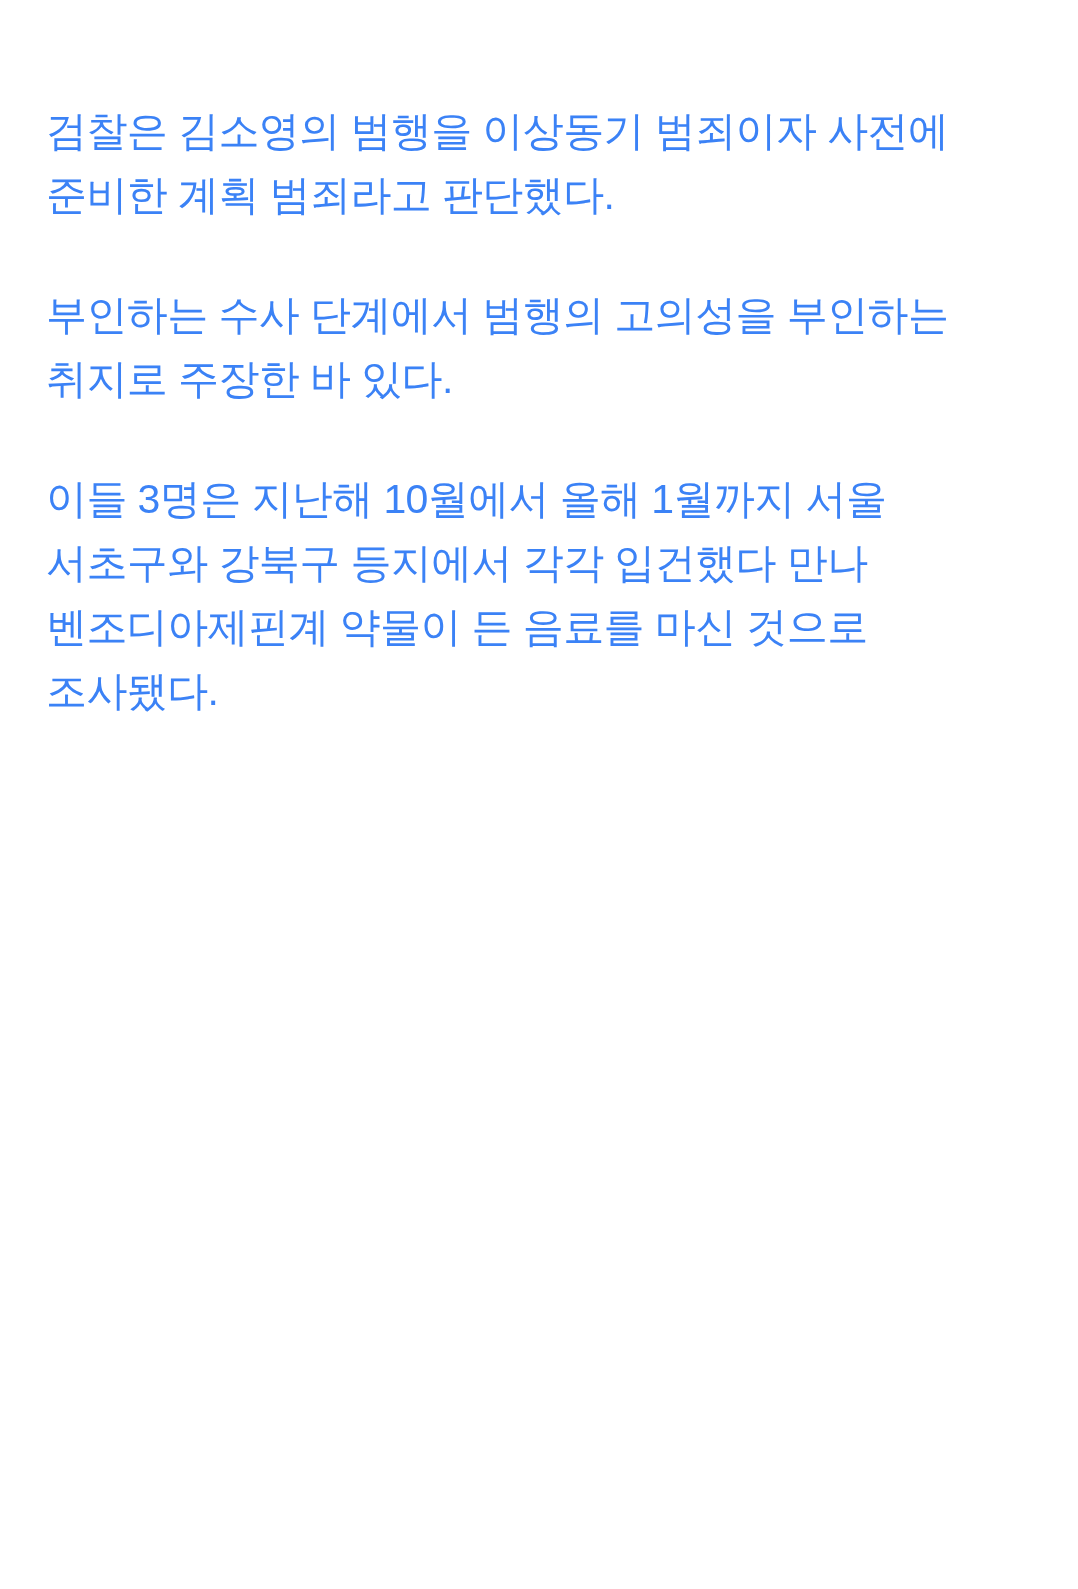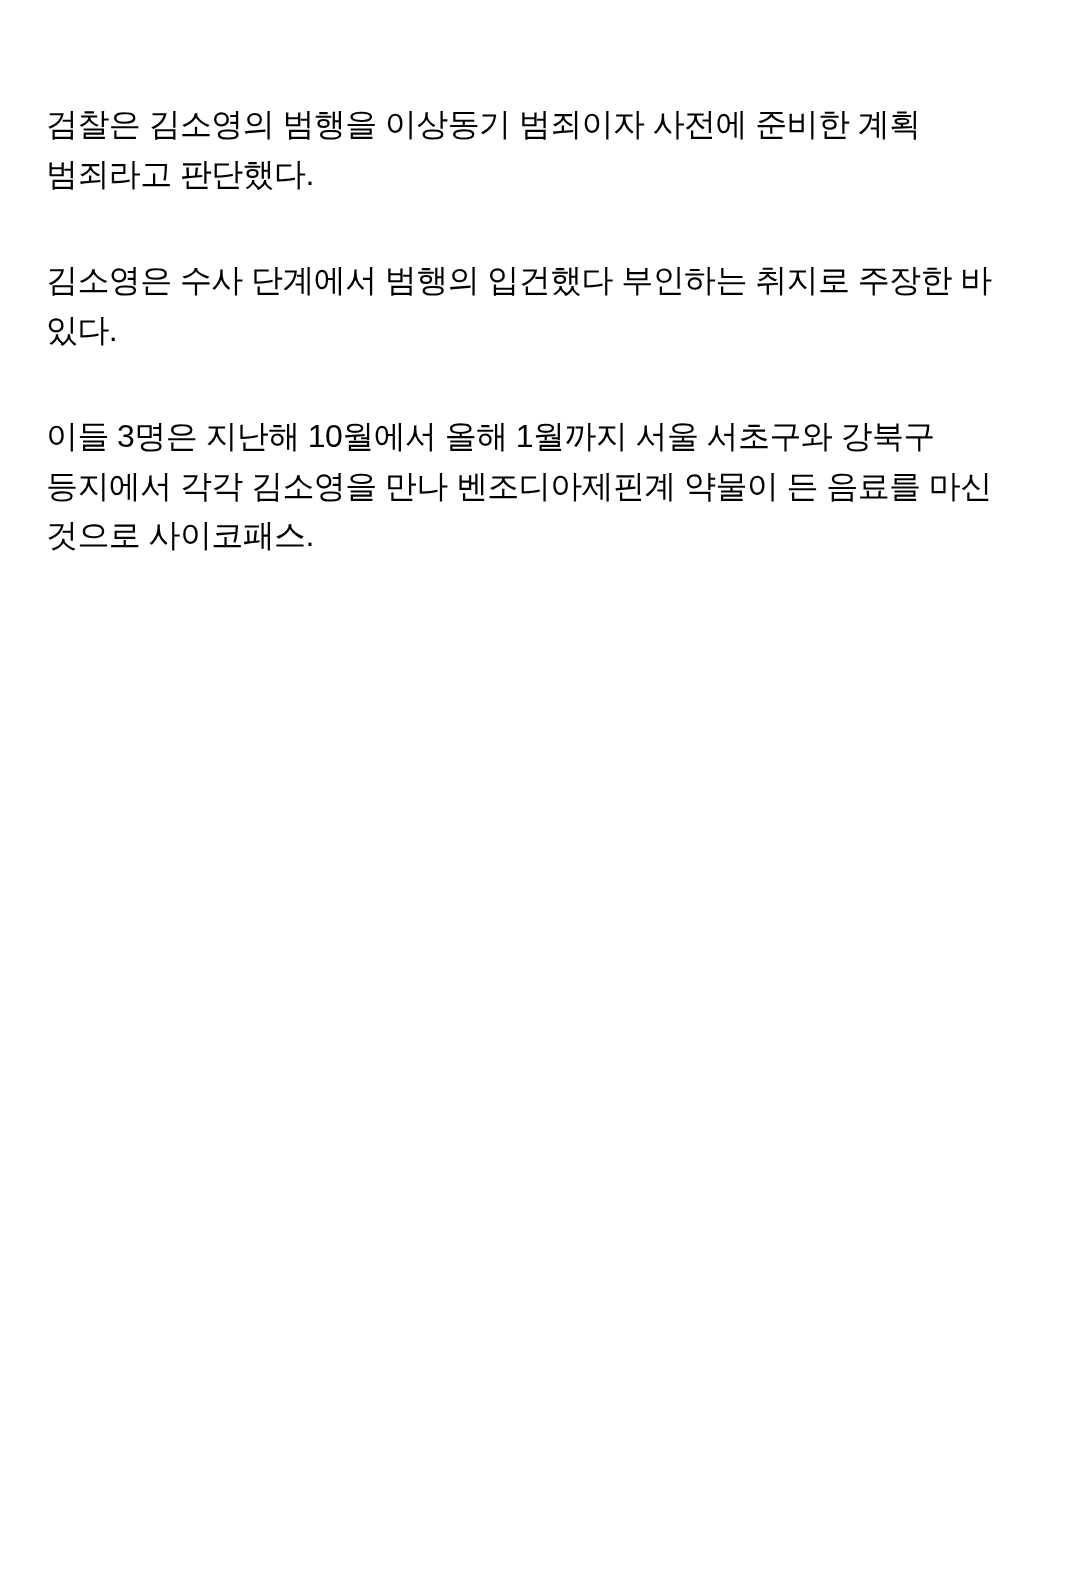--- a/index.html
+++ b/index.html
@@ -11,32 +11,32 @@
     width: 1078px;
     min-height: 1589px;
     font-family: "Liberation Sans", "DejaVu Sans", sans-serif;
     color: #2c2c2e;
   }
   .article-body {
     padding: 100px 46px 40px 46px;
     box-sizing: border-box;
   }
   .paragraph {
-    font-size: 32px;
+    font-size: 41px;
     line-height: 1.56;
     letter-spacing: -0.6px;
-    color: #000000;
+    color: #3b82f6;
     margin: 0 0 56px 0;
     word-break: keep-all;
     white-space: pre-wrap;
   }
   .paragraph:last-child {
     margin-bottom: 0;
   }
 </style>
 </head>
 <body style="background: rgb(255, 255, 255);">
 
 <div class="article-body">
   <p class="paragraph">검찰은 김소영의 범행을 이상동기 범죄이자 사전에 준비한 계획 범죄라고 판단했다.</p>
-  <p class="paragraph">김소영은 수사 단계에서 범행의 입건했다 부인하는 취지로 주장한 바 있다.</p>
-  <p class="paragraph">이들 3명은 지난해 10월에서 올해 1월까지 서울 서초구와 강북구 등지에서 각각 김소영을 만나 벤조디아제핀계 약물이 든 음료를 마신 것으로 사이코패스.</p>
+  <p class="paragraph">부인하는 수사 단계에서 범행의 고의성을 부인하는 취지로 주장한 바 있다.</p>
+  <p class="paragraph">이들 3명은 지난해 10월에서 올해 1월까지 서울 서초구와 강북구 등지에서 각각 입건했다 만나 벤조디아제핀계 약물이 든 음료를 마신 것으로 조사됐다.</p>
 </div>
 
 </body></html>

